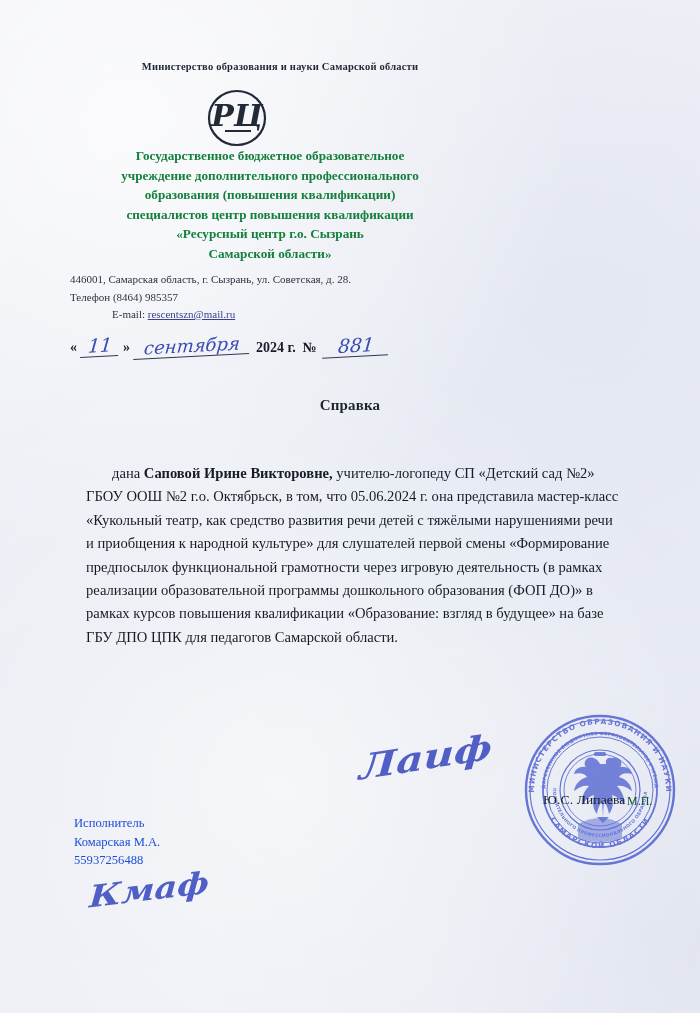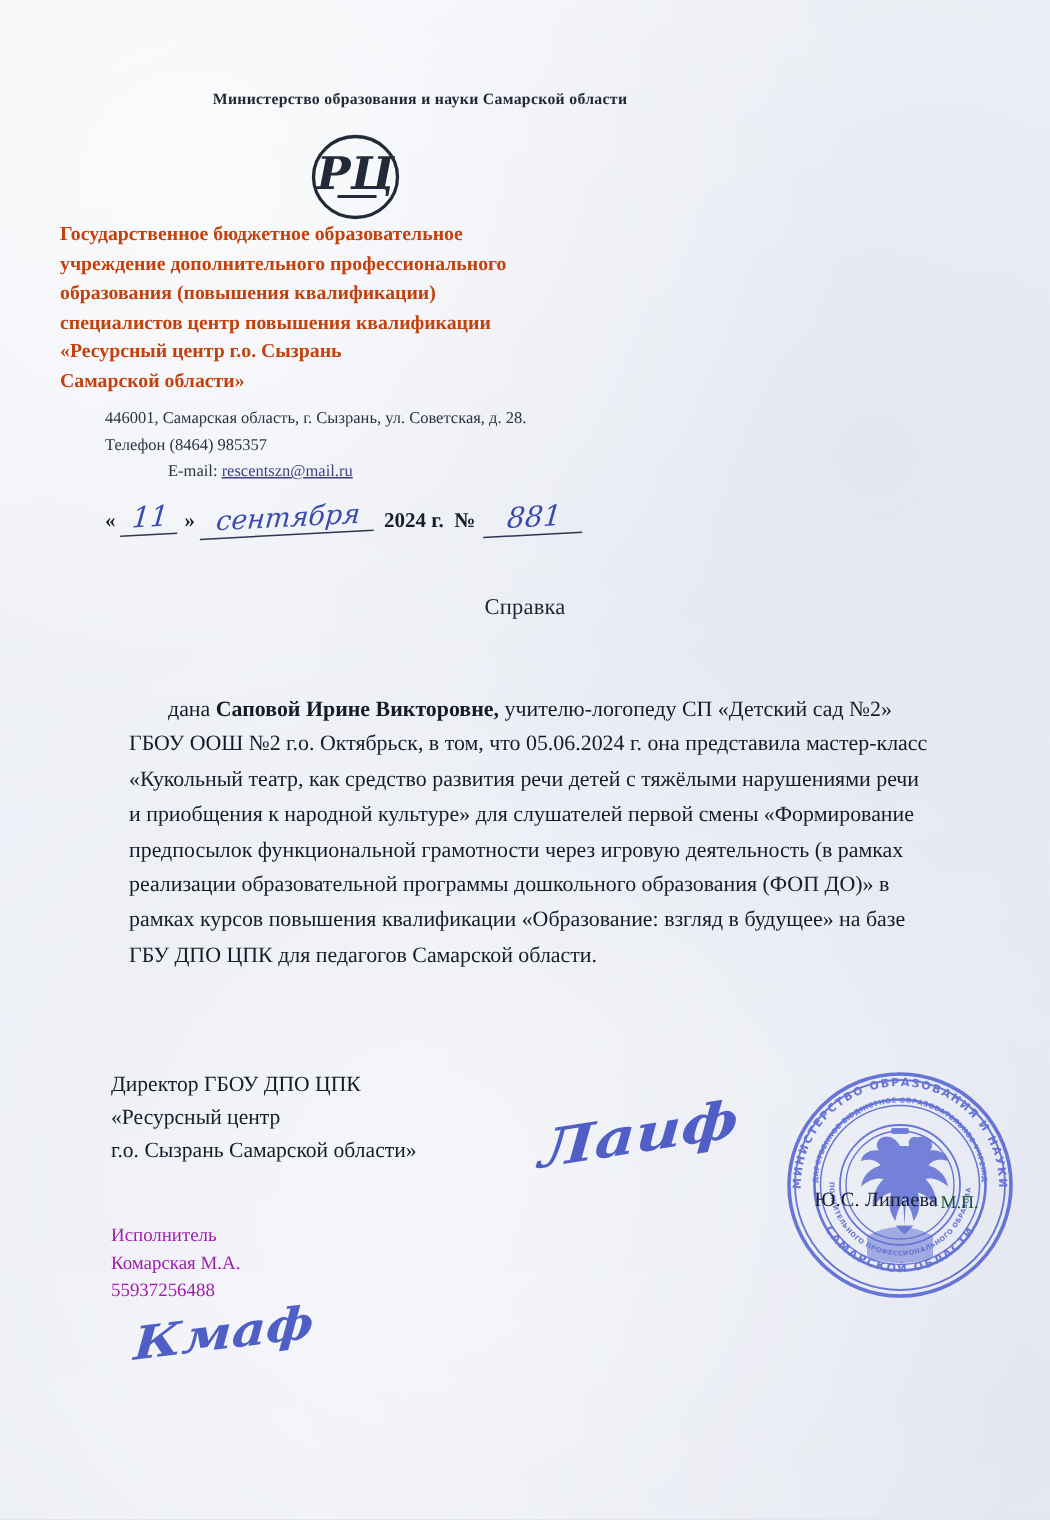--- a/index.html
+++ b/index.html
@@ -53,25 +53,25 @@
     top: 88px;
     left: 205px;
     width: 64px;
     height: 60px;
   }
   .org-name {
     position: absolute;
     top: 146px;
     left: 40px;
     width: 460px;
-    text-align: left;
+    text-align: center;
     font-size: 13.2px;
     font-weight: bold;
     line-height: 19.5px;
-    color: #c2410c;
+    color: #15803d;
   }
   .contacts {
     position: absolute;
     top: 271px;
     left: 70px;
     font-size: 11px;
     line-height: 17.5px;
     color: #2a3341;
   }
   .contacts .mail-label { color: #2a3341; margin-left: 42px; }
@@ -109,21 +109,21 @@
   .hw-num  { width: 62px; font-size: 19px; margin-left: 6px; }
 
   
   .doc-title {
     position: absolute;
     top: 397px;
     left: 0;
     width: 700px;
     text-align: center;
     font-size: 15px;
-    font-weight: normal;
+    font-weight: bold;
     letter-spacing: .01em;
   }
   .body-text {
     position: absolute;
     top: 450px;
     left: 74px;
     width: 562px;
     font-size: 14.6px;
     line-height: 23.4px;
     text-align: left;
@@ -140,21 +140,21 @@
     font-size: 14.4px;
     line-height: 22px;
     color: #151c28;
   }
   .exec-block {
     position: absolute;
     top: 814px;
     left: 74px;
     font-size: 12.6px;
     line-height: 18.5px;
-    color: #a21caf;
+    color: #1d4ed8;
   }
 
   
   .signature {
     position: absolute;
     color: #3f4fc0;
     font-family: "DejaVu Serif", serif;
     font-style: italic;
     font-weight: bold;
     pointer-events: none;
@@ -248,25 +248,20 @@
       <span>№</span>
       <span class="hw-slot hw-num">881</span>
     </div>
 
     <div class="doc-title">Справка</div>
 
     <div class="body-text">
       <p><span>дана </span><b>Саповой Ирине Викторовне,</b><span> учителю-логопеду СП «Детский сад №2» ГБОУ ООШ №2 г.о. Октябрьск, в том, что 05.06.2024 г. она представила мастер-класс «Кукольный театр, как средство развития речи детей с тяжёлыми нарушениями речи и приобщения к народной культуре» для слушателей первой смены «Формирование предпосылок функциональной грамотности через игровую деятельность (в рамках реализации образовательной программы дошкольного образования (ФОП ДО)» в рамках курсов повышения квалификации «Образование: взгляд в будущее» на базе ГБУ ДПО ЦПК для  педагогов Самарской области.</span></p>
     </div>
 
-    <div class="sig-block">
-      <div>Директор ГБОУ ДПО ЦПК</div>
-      <div>«Ресурсный центр</div>
-      <div>г.о. Сызрань Самарской области»</div>
-    </div>
 
     <div class="signature sig-director">Лаиф</div>
 
     <div class="stamp">
       <svg width="156" height="156" viewBox="0 0 156 156" aria-hidden="true">
         <defs>
           <path id="ringTop" d="M 78,78 m -66,0 a 66,66 0 1,1 132,0" fill="none"></path>
           <path id="ringBot" d="M 20,78 a 58,58 0 1,0 116,0" fill="none"></path>
           <path id="ring2Top" d="M 78,78 m -55,0 a 55,55 0 1,1 110,0" fill="none"></path>
           <path id="ring2Bot" d="M 31,78 a 47,47 0 1,0 94,0" fill="none"></path>

